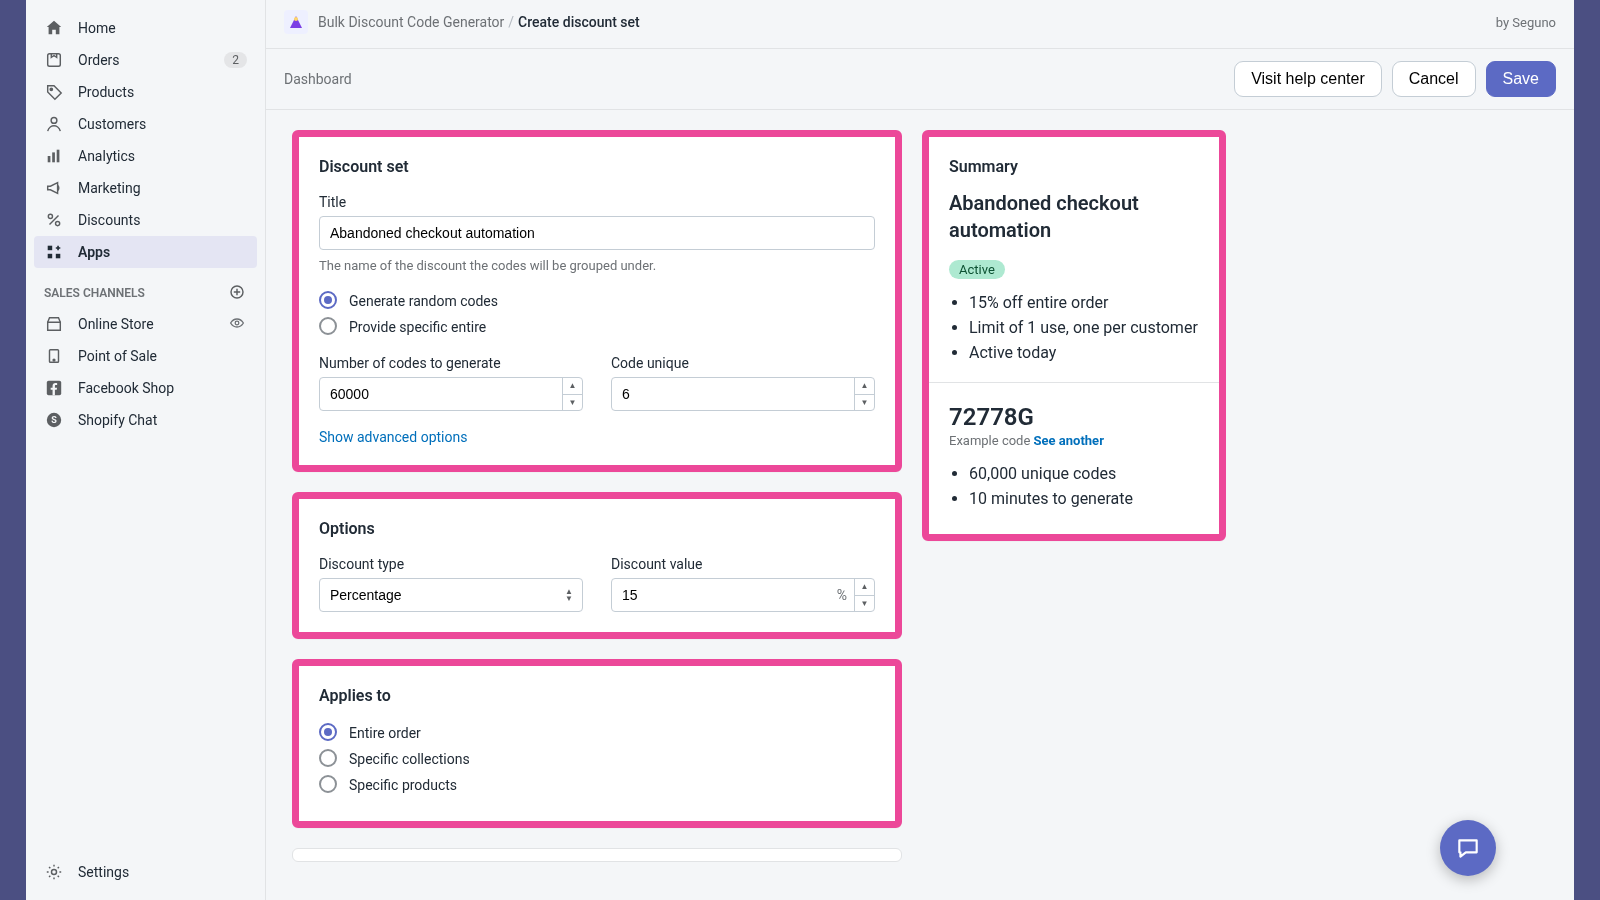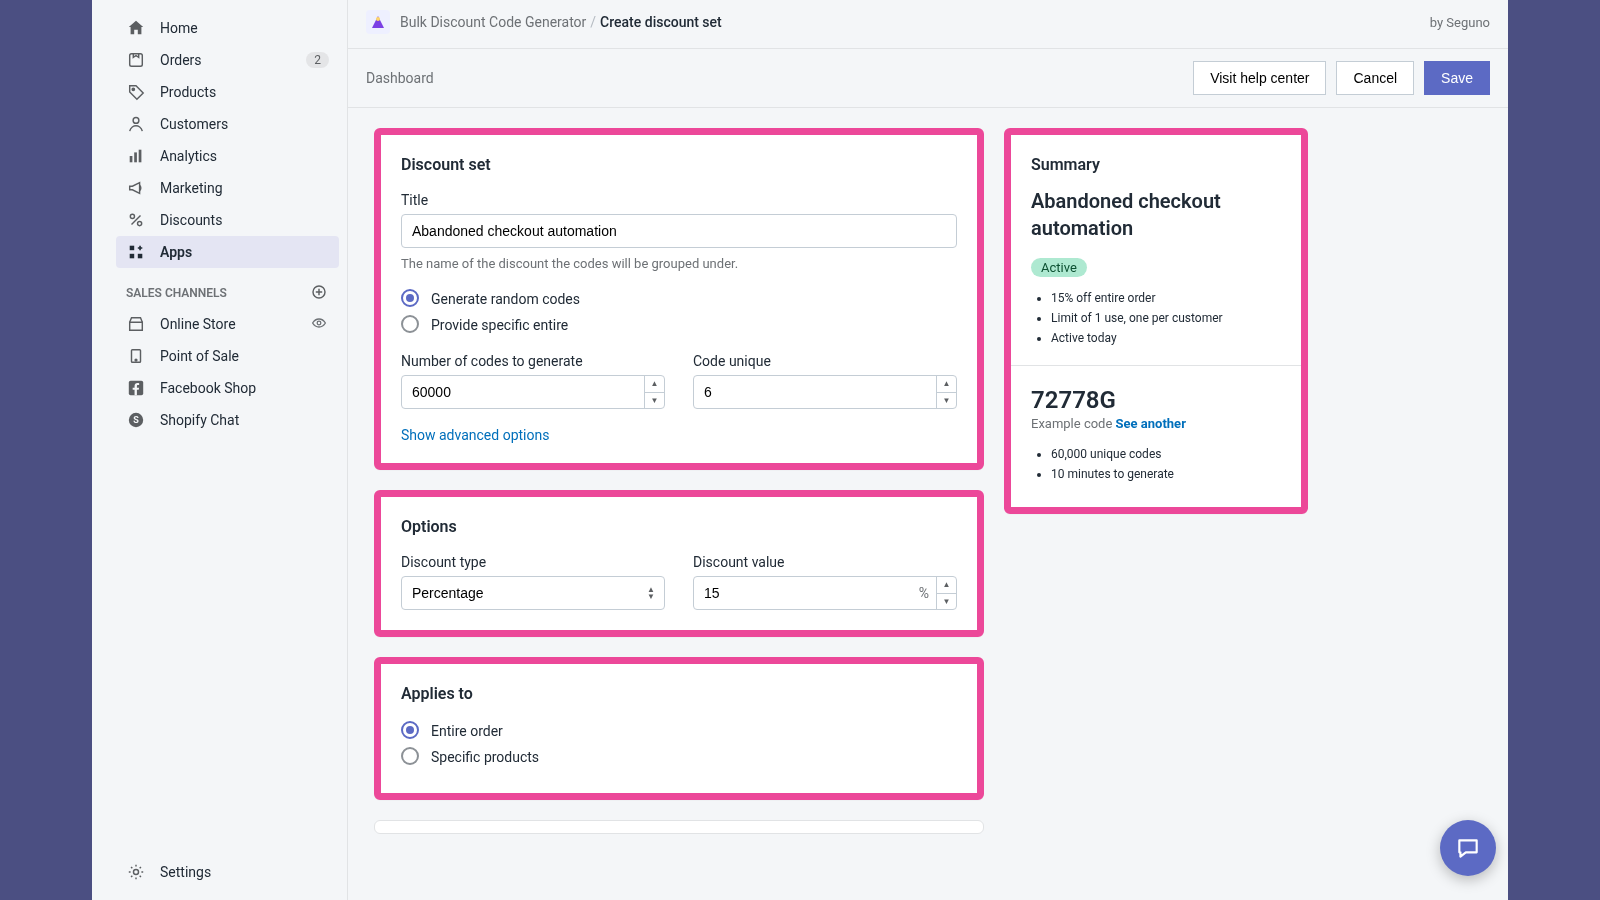--- a/index.html
+++ b/index.html
@@ -9,25 +9,24 @@
     color: #212b36;
     background: #4b4f82;
     display: flex;
     justify-content: center;
     align-items: flex-start;
     width: 1600px;
     height: 900px;
     overflow: hidden;
   }
   .app {
-    width: 1416px;
+    width: 1548px;
     height: 900px;
     background: #f4f6f8;
     display: flex;
-    padding-left: 16px;
   }
   
   .sidebar {
     width: 240px;
     background: #f4f6f8;
     padding: 12px 8px;
     display: flex;
     flex-direction: column;
     border-right: 1px solid #e1e3e5;
   }
@@ -70,22 +69,22 @@
   .breadcrumb-parent { color:#6d7175; }
   .breadcrumb-sep { color:#b5bbc2; margin: 0 4px; }
   .breadcrumb-current { font-weight:500; }
   .topbar .vendor { margin-left:auto; color:#6d7175; font-size:13px;}
   .actionbar {
     display:flex; align-items:center; padding: 12px 18px; border-bottom:1px solid #e1e3e5;
   }
   .actionbar .dash-link { color:#6d7175;text-align:center; }
   .actionbar .spacer { flex:1; }
   .btn {
-    border:1px solid #c4cdd5; background:#fff; padding:8px 16px; border-radius:0;
-    font-size:14px; cursor:pointer; margin-left:10px;
+    border:1px solid #c4cdd5; background:#fff; padding:8px 16px; border-radius:9px;
+    font-size:16px; cursor:pointer; margin-left:10px;
   }
   .btn.primary { background:#5c6ac4; color:#fff; border-color:#5c6ac4; }
   .content {
     padding: 20px 26px 30px; display:flex; gap:20px; overflow:auto; flex:1;
   }
   .col-left { width: 610px; display:flex; flex-direction:column; gap:20px; }
   .col-right { width: 304px; }
   .card {
     background:#fff; border:7px solid #ec4899; border-radius:6px; padding:20px;
     box-shadow: 0 1px 0 rgba(0,0,0,0.02);
@@ -129,21 +128,21 @@
     pointer-events:none;
   }
   
   .summary h2 { margin-bottom:14px; }
   .summary .title { font-size:20px; font-weight:600; margin-bottom:16px; line-height:1.35; }
   .status-pill {
     display:inline-block; background:#aee9d1; color:#0c5132; font-size:13px;
     padding:2px 10px; border-radius:10px; margin-bottom:14px;
   }
   .summary ul { list-style:disc; padding-left:20px; margin-bottom:6px;}
-  .summary li { margin-bottom:6px; font-size:12px; }
+  .summary li { margin-bottom:6px; font-size:16px; }
   .summary hr { border:none; border-top:1px solid #e1e3e5; margin:20px -20px; }
   .example-code { font-size:24px; font-weight:600; }
   .example-label { color:#6d7175; font-size:13px; margin-top:2px;}
   .example-label .link-inline { color:#006fbb; cursor:pointer;font-weight:bold; }
   
   .fab {
     position:fixed; width:56px;height:56px;border-radius:50%;
     background:#5c6ac4; color:#fff; display:flex;align-items:center;justify-content:center;
     right: calc((1600px - 1468px)/2 + 38px); bottom:24px; cursor:pointer;
     box-shadow:0 4px 14px rgba(0,0,0,0.25);
@@ -390,20 +389,24 @@
             </div>
           </div>
         </div>
 
         <div class="card">
           <h2>Applies to</h2>
           <div class="radio-group" style="margin-top:8px;">
             <div class="radio-row">
               <span class="radio-dot selected"></span>
               <span>Entire order</span>
+            </div>
+            <div class="radio-row">
+              <span class="radio-dot"></span>
+              <span>Specific collections</span>
             </div>
             <div class="radio-row">
               <span class="radio-dot"></span>
               <span>Specific products</span>
             </div>
           </div>
         </div>
 
         <div class="stub-card"></div>
       </div>

